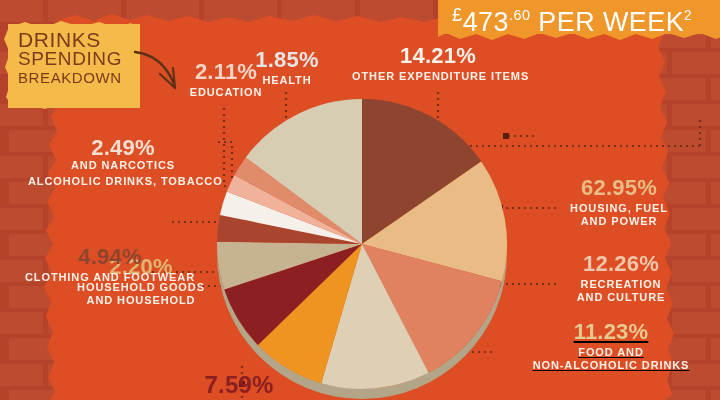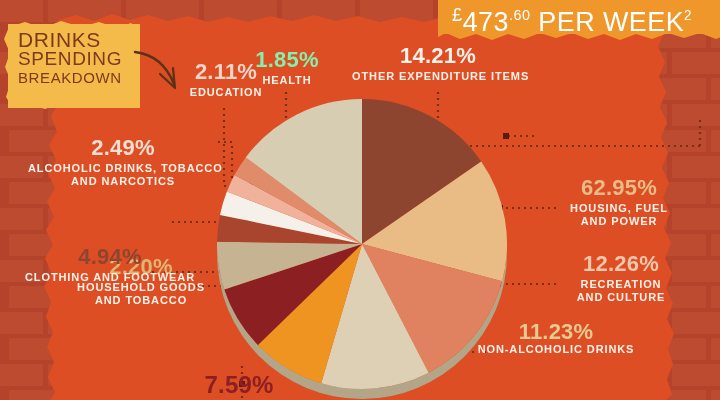--- a/index.html
+++ b/index.html
@@ -386,21 +386,21 @@
         <path d="M 150 154 L 33.71 67.38 A 145 145 0 0 1 150.00 9.00 Z" fill="#d7cdb2"></path>
       </svg>
   </div>
 
   <div class="lbl c" style="left:176px; top:60px; width:100px;">
     <span class="pct" style="color: rgb(243, 212, 198);">2.11%</span>
     <span class="nm">EDUCATION</span>
   </div>
 
   <div class="lbl c" style="left:244px; top:48px; width:86px;">
-    <span class="pct" style="color: #86efac;">1.85%</span>
+    <span class="pct" style="color: #e5e5e5;">1.85%</span>
     <span class="nm">HEALTH</span>
   </div>
 
   <div class="lbl c" style="left:352px; top:44px; width:172px;">
     <span class="pct" style="color: rgb(253, 242, 234);">14.21%</span>
     <span class="nm">OTHER EXPENDITURE ITEMS</span>
   </div>
 
 
   <div class="lbl c" style="left:556px; top:176px; width:126px;">
@@ -408,40 +408,41 @@
     <span class="nm">HOUSING, FUEL</span>
     <span class="nm" style="margin-top:0">AND POWER</span>
   </div>
 
   <div class="lbl c" style="left:556px; top:252px; width:130px;">
     <span class="pct" style="color: rgb(240, 198, 172);">12.26%</span>
     <span class="nm">RECREATION</span>
     <span class="nm" style="margin-top:0">AND CULTURE</span>
   </div>
 
-  <div class="lbl c" style="left:461px; top:320px; width:190px;">
+  <div class="lbl c" style="left:516px; top:320px; width:190px;text-decoration:underline;">
     <span class="pct" style="color: rgb(232, 201, 143);">11.23%</span>
+    <span class="nm">FOOD AND</span>
     <span class="nm" style="margin-top:0">NON-ALCOHOLIC DRINKS</span>
   </div>
 
   <div class="lbl c" style="left:76px; top:255px; width:130px;">
     <span class="pct" style="color: rgb(224, 181, 115);">2.20%</span>
     <span class="nm">HOUSEHOLD GOODS</span>
-    <span class="nm" style="margin-top:0">AND TOBACCO</span>
+    <span class="nm" style="margin-top:0">AND HOUSEHOLD</span>
   </div>
 
   <div class="lbl c" style="left:22px; top:245px; width:176px;">
     <span class="pct" style="color: rgb(142, 69, 48);">4.94%</span>
     <span class="nm">CLOTHING AND FOOTWEAR</span>
   </div>
 
 
   <div class="lbl c" style="left:28px; top:136px; width:190px;">
     <span class="pct" style="color: rgb(245, 222, 210);">2.49%</span>
+    <span class="nm" style="margin-top:0">AND NARCOTICS</span>
     <span class="nm">ALCOHOLIC DRINKS, TOBACCO</span>
-    <span class="nm" style="margin-top:0">AND NARCOTICS</span>
   </div>
 
   <div class="lbl c" style="left:186px; top:372px; width:106px;">
     <span class="pct" style="font-size: 24px; color: rgb(140, 31, 33);">7.59%</span>
   </div>
 
 </div>
 
 </body></html>

